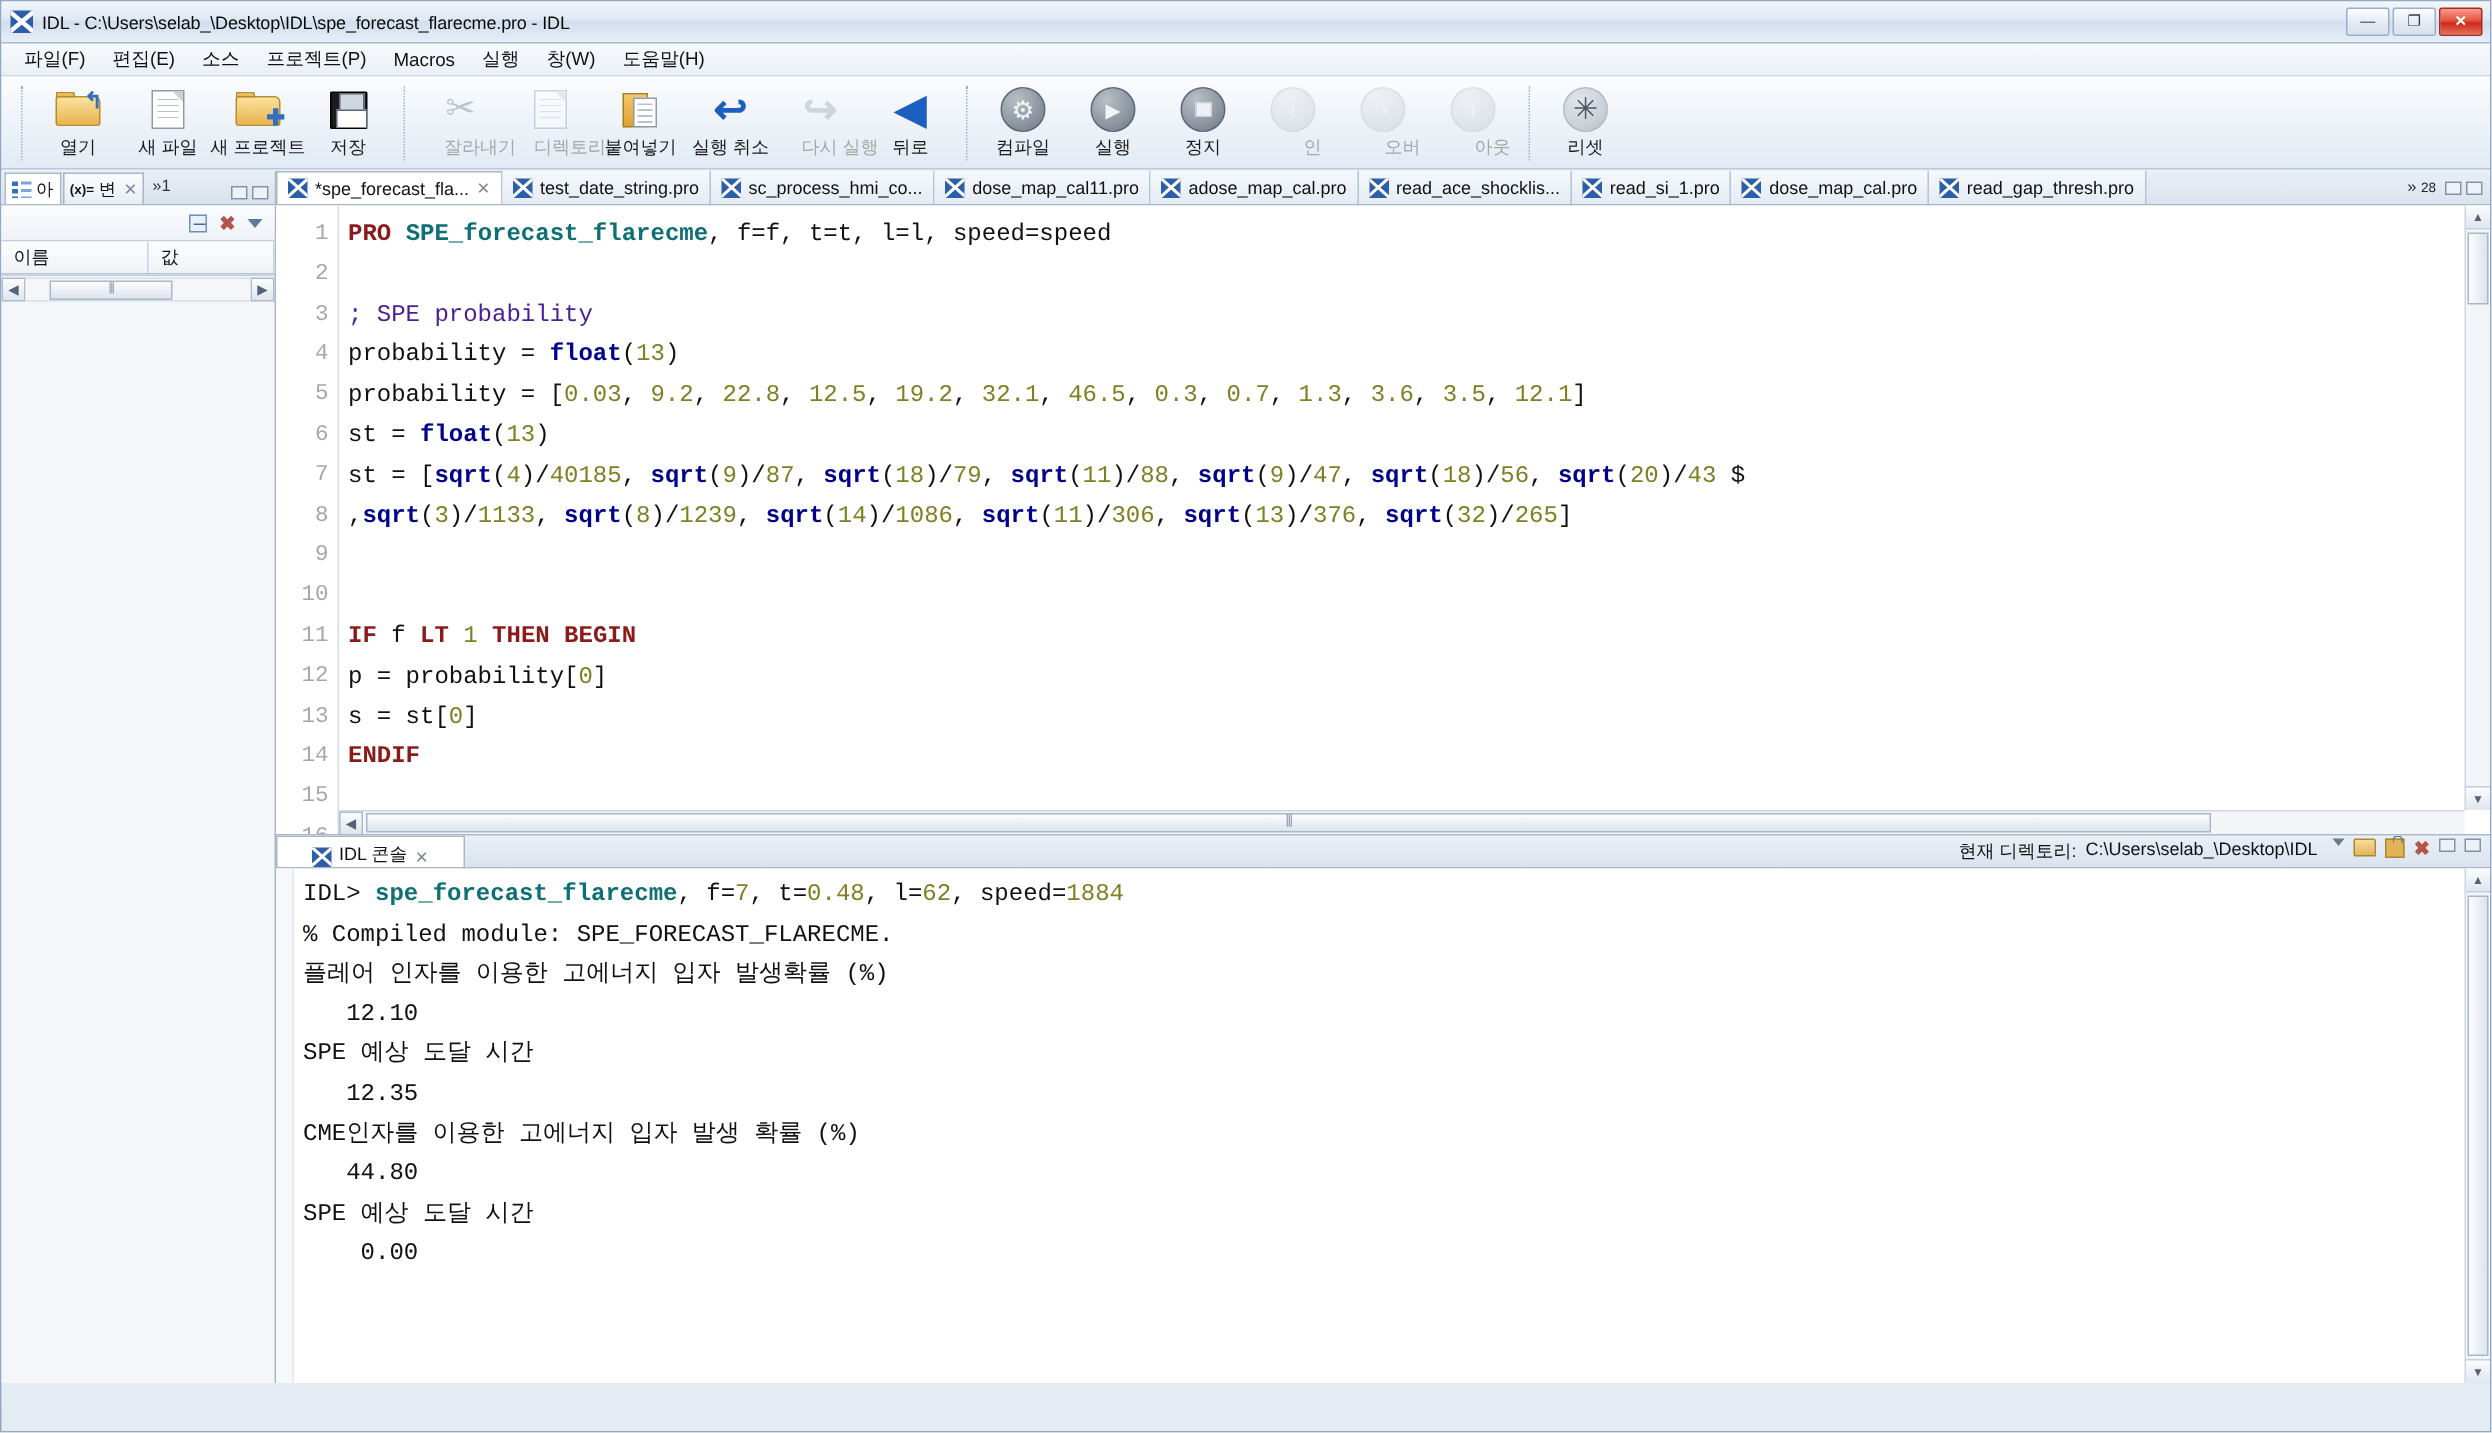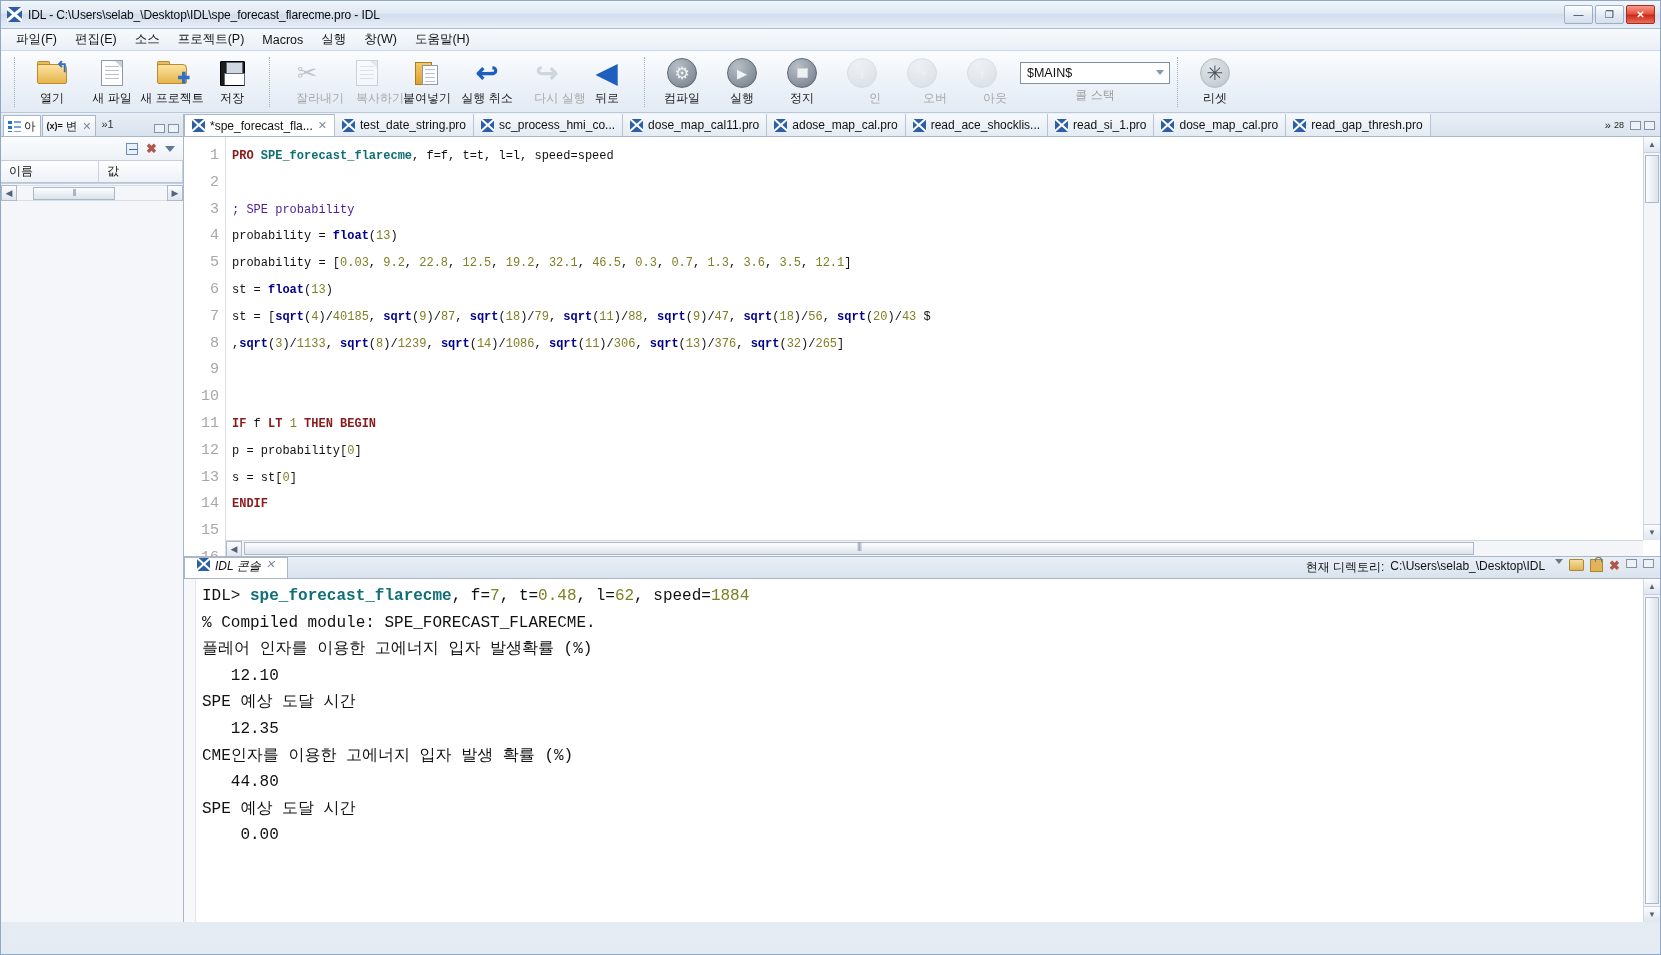--- a/index.html
+++ b/index.html
@@ -345,21 +345,21 @@
     padding-top:6px;
     text-align:right;
   }
   .gutter div {
     font-family:"Liberation Mono", monospace;
     font-size:15px; line-height:26.8px; color:#a7a7a7; padding-right:6px;
   }
   .codearea {
     flex:1; padding-top:6px; overflow:hidden; position:relative;
     font-family:"Liberation Mono", monospace;
-    font-size:12px; line-height:26.8px;
+    font-size:16px; line-height:26.8px;
     white-space:pre; color:#111;
   }
   .codearea .ln { padding-left:6px; }
   .kw   { color:#8b1a1a; font-weight:bold; }
   .fnn  { color:#0e6f74; font-weight:bold; }
   .bfn  { color:#00008b; font-weight:bold; }
   .num  { color:#7f7f24; }
   .cmt  { color:#4c1d95; }
   .pn   { color:#111; }
 
@@ -395,23 +395,23 @@
   }
 
   
   .console { flex:1; display:flex; flex-direction:column; min-height:0; }
   .con-tabrow {
     height:22px; display:flex; align-items:center;
     background: linear-gradient(180deg,#e9eff6 0%,#dae3ee 100%);
     border-bottom:1px solid #a9b7c6;
   }
   .con-tab {
-    display:flex; align-items:flex-start; gap:5px; height:21px; padding:0 12px;
+    display:flex; align-items:flex-end; gap:5px; height:21px; padding:0 23px;
     background:#ffffff; border:1px solid #a9b7c6; border-bottom:none;
-    font-size:12px; color:#111;font-style:italic;
+    font-size:12px; color:#111;
   }
   .con-dir {
     margin-left:auto; display:flex; align-items:flex-start; gap:6px; padding-right:6px;
     font-size:12px; color:#111;
   }
   .con-dir .caret {
     width:0;height:0;border-left:4px solid transparent;border-right:4px solid transparent;
     border-top:5px solid #6a7a8c; margin-left:4px;
   }
   .con-ic-folder {
@@ -543,21 +543,21 @@
             <span class="ic-scissor">✂</span>
           </div>
         <div class="lbl">잘라내기</div>
       </div>
       <div class="tb-btn disabled">
         <div class="glyph">
             <div class="ic-doc">
               <div class="lines"></div>
             </div>
           </div>
-        <div class="lbl">복사하기</div>
+        <div class="lbl">디렉토리</div>
       </div>
       <div class="tb-btn">
         <div class="glyph">
             <div class="ic-paste">
               <div class="clip"></div>
               <div class="pg"></div>
             </div>
           </div>
         <div class="lbl">붙여넣기</div>
       </div>
@@ -627,27 +627,20 @@
       <div class="tb-btn disabled">
         <div class="glyph">
             <div class="circ-btn dim">
               <span class="play">⭱</span>
             </div>
           </div>
         <div class="lbl">아웃</div>
       </div>
     </div>
 
-    <div class="callstack-wrap">
-      <div class="callstack">
-        <span>$MAIN$</span>
-        <span class="caret"></span>
-      </div>
-      <div class="callstack-lbl">콜 스택</div>
-    </div>
 
     <div class="tb-sep"></div>
 
     <div class="tb-group">
       <div class="tb-btn">
         <div class="glyph">
             <div class="circ-btn dim">
               <span class="ic-reset">✳</span>
             </div>
           </div>

